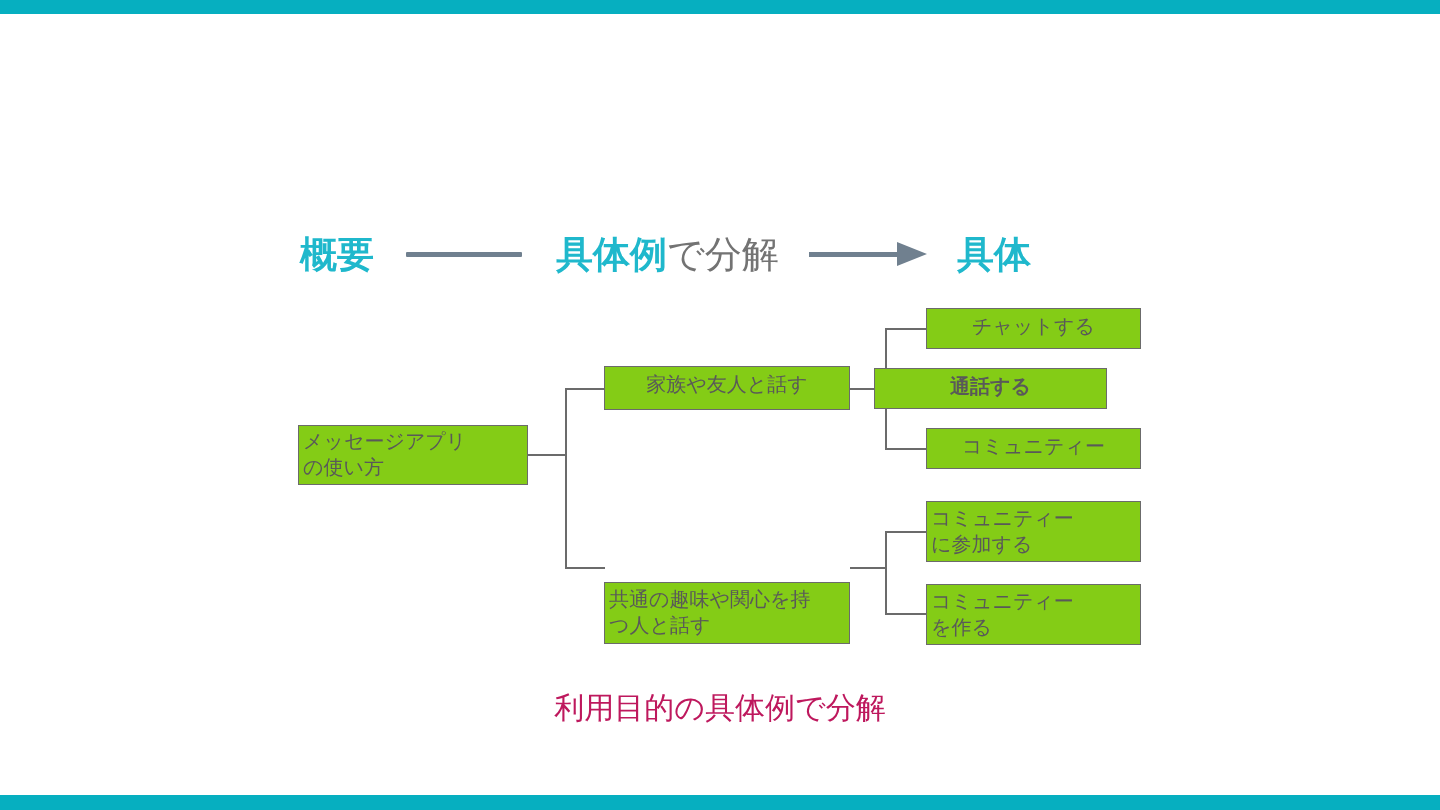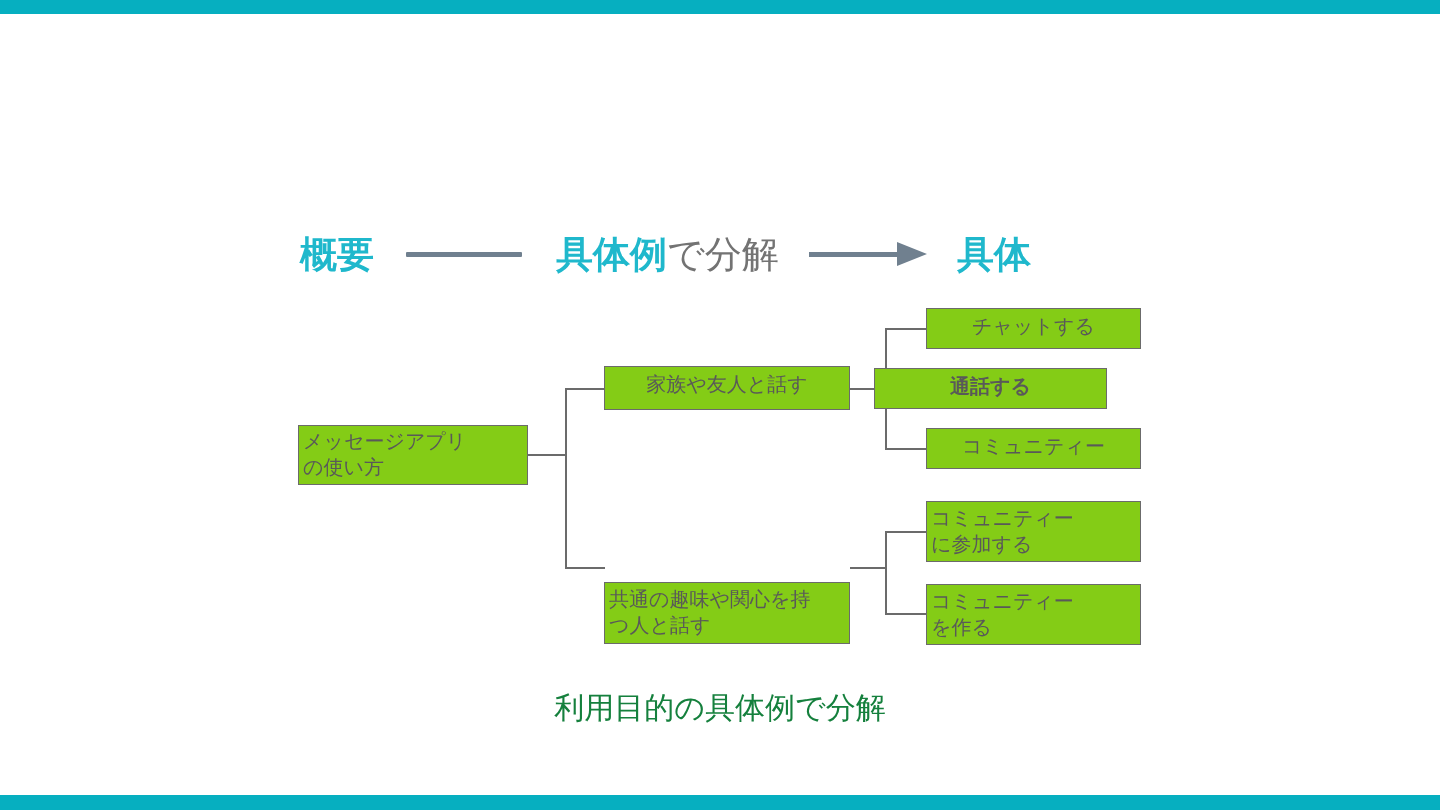--- a/index.html
+++ b/index.html
@@ -134,21 +134,21 @@
   .connector.v { width: 1.8px; }
 
   
   .caption {
     position: absolute;
     left: 0;
     top: 688px;
     width: 1440px;
     text-align: center;
     font-size: 30px;
-    color: #15803d;
+    color: #be185d;
   }
 </style>
 </head>
 <body>
 
 <div class="slide">
 
   <div class="bar-top"></div>
   <div class="bar-bottom"></div>
 

